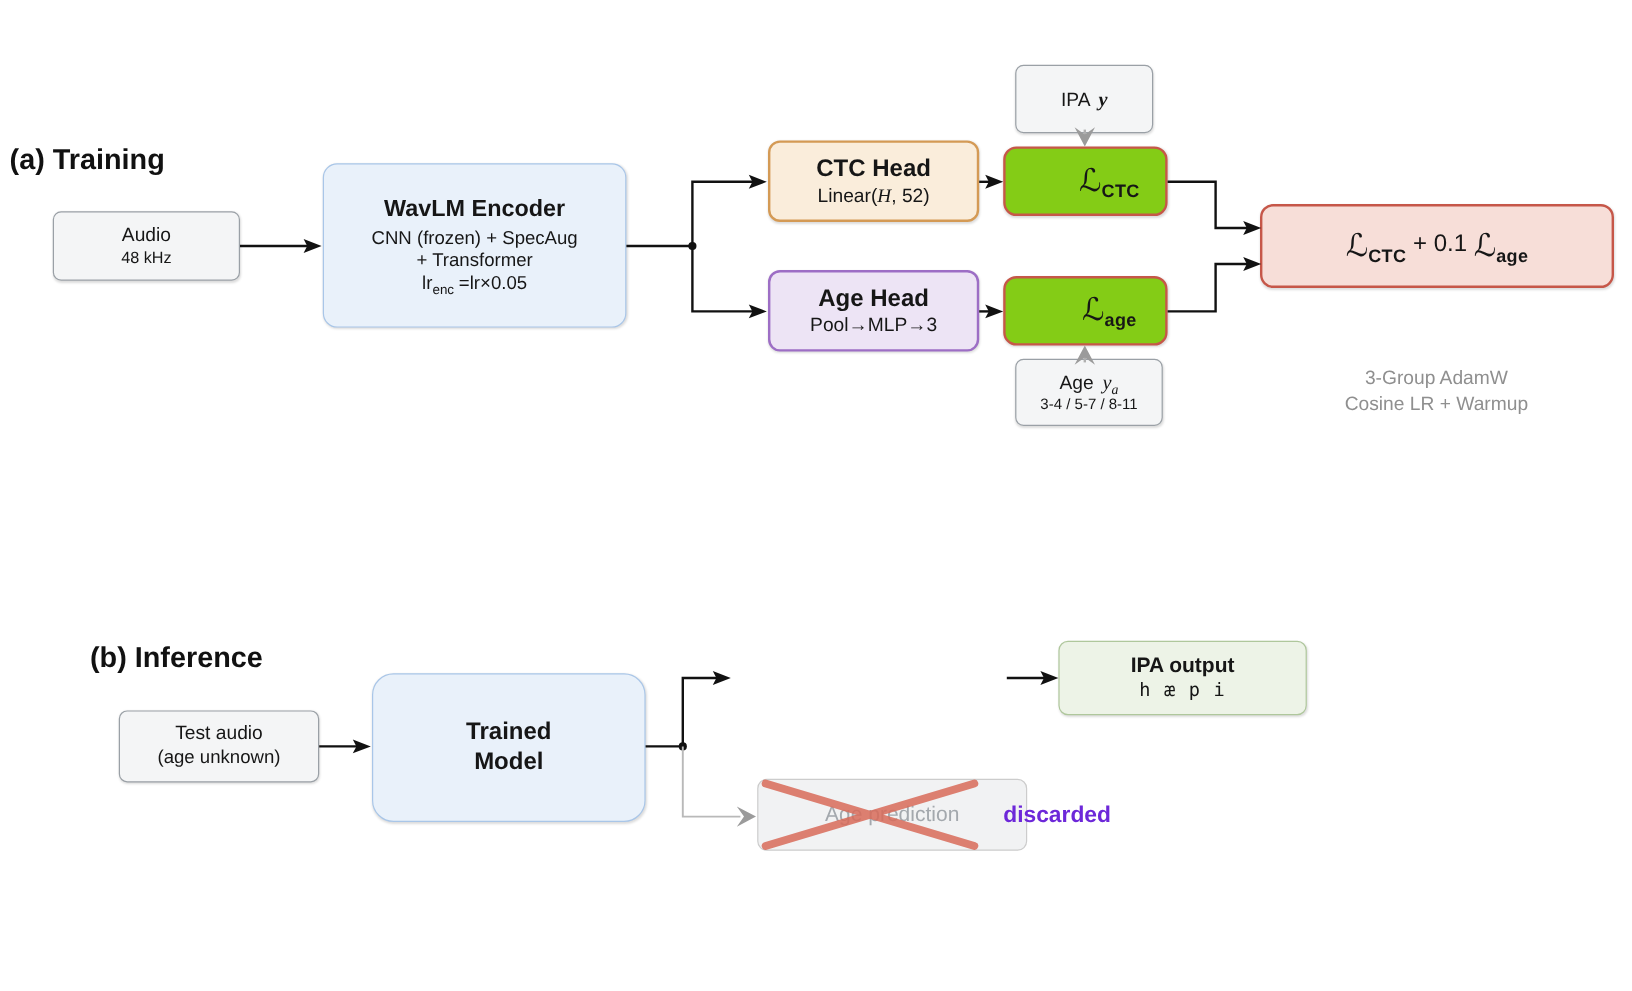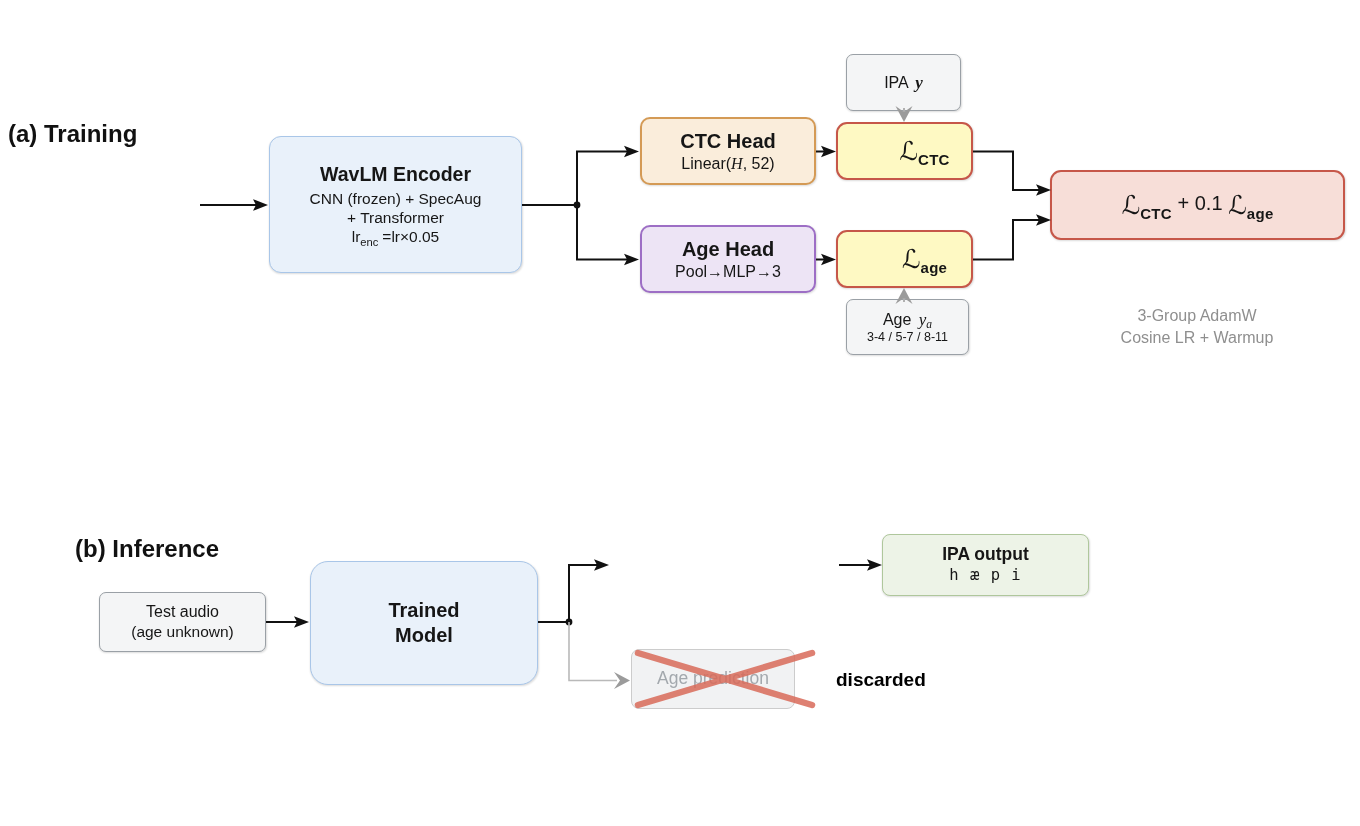--- a/index.html
+++ b/index.html
@@ -8,51 +8,55 @@
   .node{position:absolute;box-sizing:border-box;display:flex;flex-direction:column;
         align-items:center;justify-content:center;text-align:center;line-height:1.25;}
   .shadow{box-shadow:0.5px 1px 2px rgba(0,0,0,0.14);}
   .section-label{position:absolute;font-weight:bold;font-size:24px;color:#111;}
 
   
   .grey-node {background:#f4f5f6;border:1.4px solid #9aa0a6;border-radius:7px;}
   .blue-node {background:#e9f1fa;border:1.4px solid #a9c6e8;border-radius:16px;}
   .orange-node{background:#faeddb;border:2px solid #d49a55;border-radius:10px;}
   .purple-node{background:#ede4f5;border:2.2px solid #9d6ec5;border-radius:10px;}
-  .red-node  {background:#fef9c3;border:2.2px solid #c65749;border-radius:11px;padding-left:40px;}
+  .red-node  {background:#84cc16;border:2.2px solid #c65749;border-radius:11px;padding-left:40px;}
   .red-strong{background:#f7ded8;border:2.2px solid #c65749;border-radius:11px;}
   .green-node{background:#edf3e7;border:1.5px solid #afc79c;border-radius:8px;}
   .dark-node {background:#f5f6f7;border:2px solid #2d2d2d;border-radius:10px;}
   .ghost-node{background:#f1f2f3;border:1.4px solid #cccccc;border-radius:8px;}
 
   .t-title{font-weight:bold;font-size:20px;}
   .t-main {font-size:16px;}
   .t-sub  {font-size:15.5px;}
   .t-small{font-size:13.5px;}
 
   .mathvar{font-family:"Liberation Serif","DejaVu Serif",serif;font-style:italic;}
   .scr{font-family:"DejaVu Sans",sans-serif;font-style:italic;font-size:26px;font-weight:normal;}
   .losssub{font-weight:bold;font-size:15px;position:relative;top:5px;letter-spacing:0.3px;}
   .subscript{font-size:0.72em;position:relative;top:0.32em;}
 
   #opt-note{position:absolute;text-align:center;color:#8f8f8f;font-size:16px;line-height:22px;}
-  #discarded{position:absolute;color:#000000;font-weight:bold;font-size:19px;}
+  #discarded{position:absolute;color:#6d28d9;font-weight:bold;font-size:19px;}
   #age-pred-label{color:#a3a8ad;font-size:17.5px;}
   .mono-ipa{font-family:"DejaVu Sans Mono","Liberation Mono",monospace;font-size:15.5px;letter-spacing:1px;}
 
   svg.wires{position:absolute;left:0;top:0;z-index:5;pointer-events:none;}
   .node,.section-label,#opt-note,#discarded{z-index:2;}
 </style>
 </head>
 <body>
 
 <div id="canvas">
 
   <div class="section-label" style="left:8px;top:120px;">(a) Training</div>
 
+  <div class="node grey-node shadow" style="left:44px;top:176px;width:156px;height:58px;">
+    <div class="t-main">Audio</div>
+    <div class="t-small">48 kHz</div>
+  </div>
 
   <div class="node blue-node shadow" style="left:269px;top:136px;width:253px;height:137px;border-radius:12px;">
     <div class="t-title" style="font-size:19.5px;margin-bottom:2px;">WavLM Encoder</div>
     <div class="t-sub">CNN (frozen) + SpecAug</div>
     <div class="t-sub">+ Transformer</div>
     <div class="t-sub"><span>lr</span><span class="subscript">enc</span><span style="margin-left:4px;">=lr×0.05</span></div>
   </div>
 
   <div class="node orange-node shadow" style="left:640px;top:117px;width:176px;height:68px;">
     <div class="t-title">CTC Head</div>
@@ -101,21 +105,21 @@
     <div class="t-title">Trained</div>
     <div class="t-title">Model</div>
   </div>
 
 
   <div class="node green-node shadow" style="left:882px;top:534px;width:207px;height:62px;">
     <div style="font-weight:bold;font-size:17.5px;">IPA output</div>
     <div class="mono-ipa">h æ p i</div>
   </div>
 
-  <div class="node ghost-node" style="left:631px;top:649px;width:164px;height:60px;">
+  <div class="node ghost-node" style="left:631px;top:649px;width:225px;height:60px;">
     <div id="age-pred-label">Age prediction</div>
   </div>
 
   <div id="discarded" style="left:836px;top:669px;">discarded</div>
 
   <svg class="wires" width="1360" height="826" viewBox="0 0 1360 826">
     <g stroke="#111111" stroke-width="2" fill="none">
       <path d="M200,205 H257"></path>
       <path d="M522,205 H577"></path>
       <path d="M577,205 V151.5 H628"></path>

